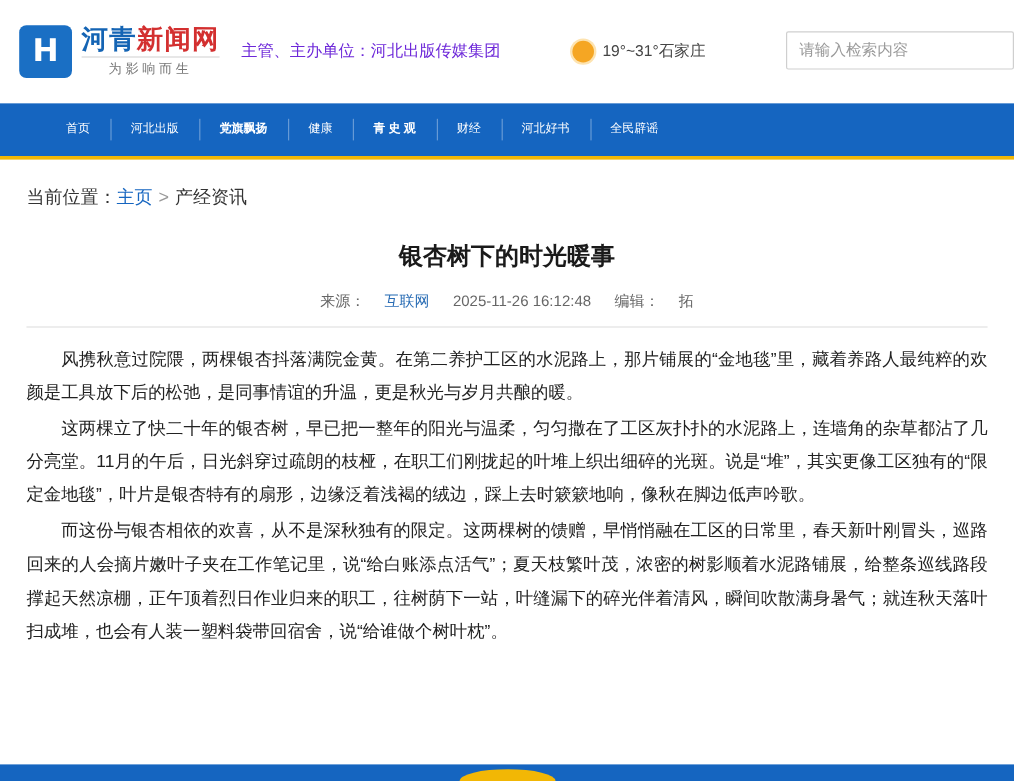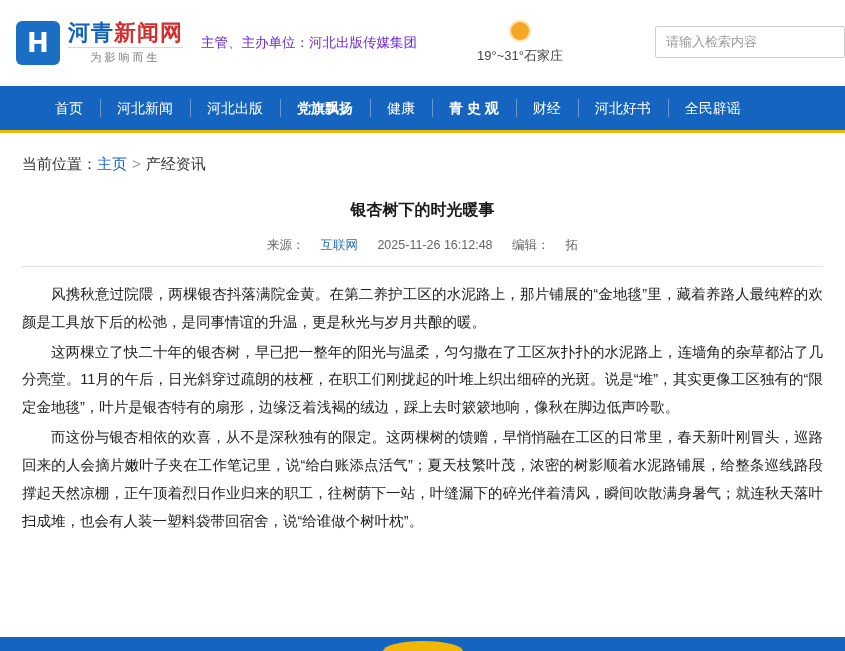--- a/index.html
+++ b/index.html
@@ -69,21 +69,20 @@
     white-space: nowrap;
   }
   .weather {
     margin-left: 60px;
     display: flex;
     align-items: center;
     gap: 7px;
     font-size: 13px;
     color: #444;
     white-space: nowrap;
-    flex-direction: column;
   }
   .sun-icon {
     width: 18px; height: 18px;
     border-radius: 50%;
     background: #f5a623;
     box-shadow: 0 0 0 2px #fde3b0;
     display: inline-block;
   }
   .search-box {
     position: absolute;
@@ -109,21 +108,21 @@
   }
   .search-box input::placeholder { color: #9a9a9a; }
 
   
   .nav {
     height: 44px;
     background: #1565c0;
     display: flex;
     align-items: center;
     color: #fff;
-    font-size: 14px;
+    font-size: 10px;
     padding-left: 38px;
     overflow: hidden;
   }
   .nav-item {
     padding: 0 17px;
     line-height: 44px;
     white-space: nowrap;
     position: relative;
     color: #ffffff;
     cursor: pointer;
@@ -146,21 +145,21 @@
     color: #333;
   }
   .breadcrumb .label { color: #333; }
   .breadcrumb a { color: #1565c0; text-decoration: none; }
   .breadcrumb .sep { color: #999; margin: 0 5px; }
 
   
   .article { padding: 0 22px; }
   .article-title {
     text-align: center;
-    font-size: 16px;
+    font-size: 20px;
     color: #1a1a1a;
     font-weight: bold;
     margin: 14px 0 16px 0;
     font-family: "DejaVu Sans", sans-serif;
   }
   .meta {
     text-align: center;
     font-size: 12.5px;
     color: #666;
     padding-bottom: 12px;
@@ -212,21 +211,20 @@
       <span class="sun-icon"></span>
       <span>19°~31°石家庄</span>
     </div>
     <div class="search-box">
       <input type="text" placeholder="请输入检索内容" style="">
     </div>
   </div>
 
   <div class="nav">
     <div class="nav-item">首页</div>
-    <div class="nav-item">河北新闻</div>
     <div class="nav-item">河北出版</div>
     <div class="nav-item bold">党旗飘扬</div>
     <div class="nav-item">健康</div>
     <div class="nav-item bold">青 史 观</div>
     <div class="nav-item">财经</div>
     <div class="nav-item">河北好书</div>
     <div class="nav-item">全民辟谣</div>
   </div>
   <div class="nav-accent"></div>
 

